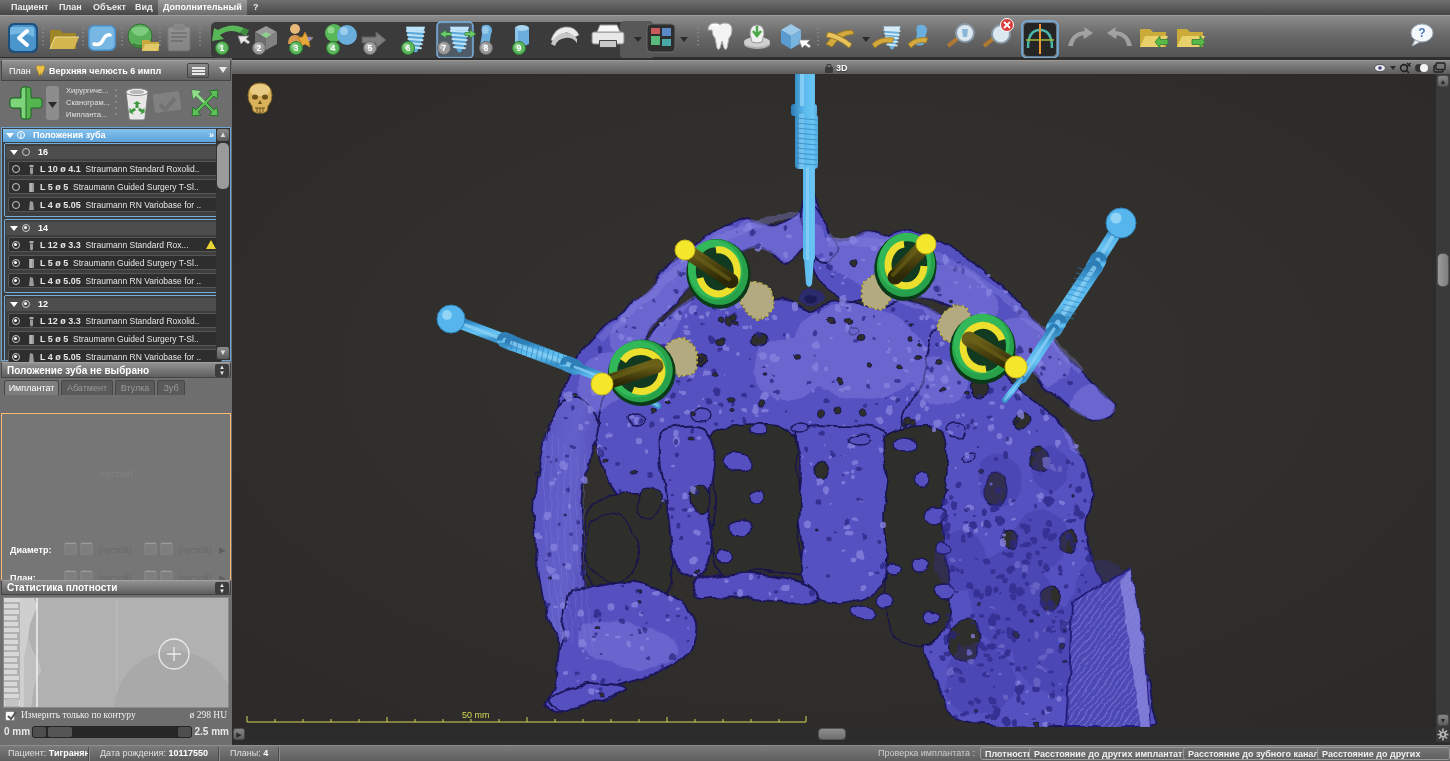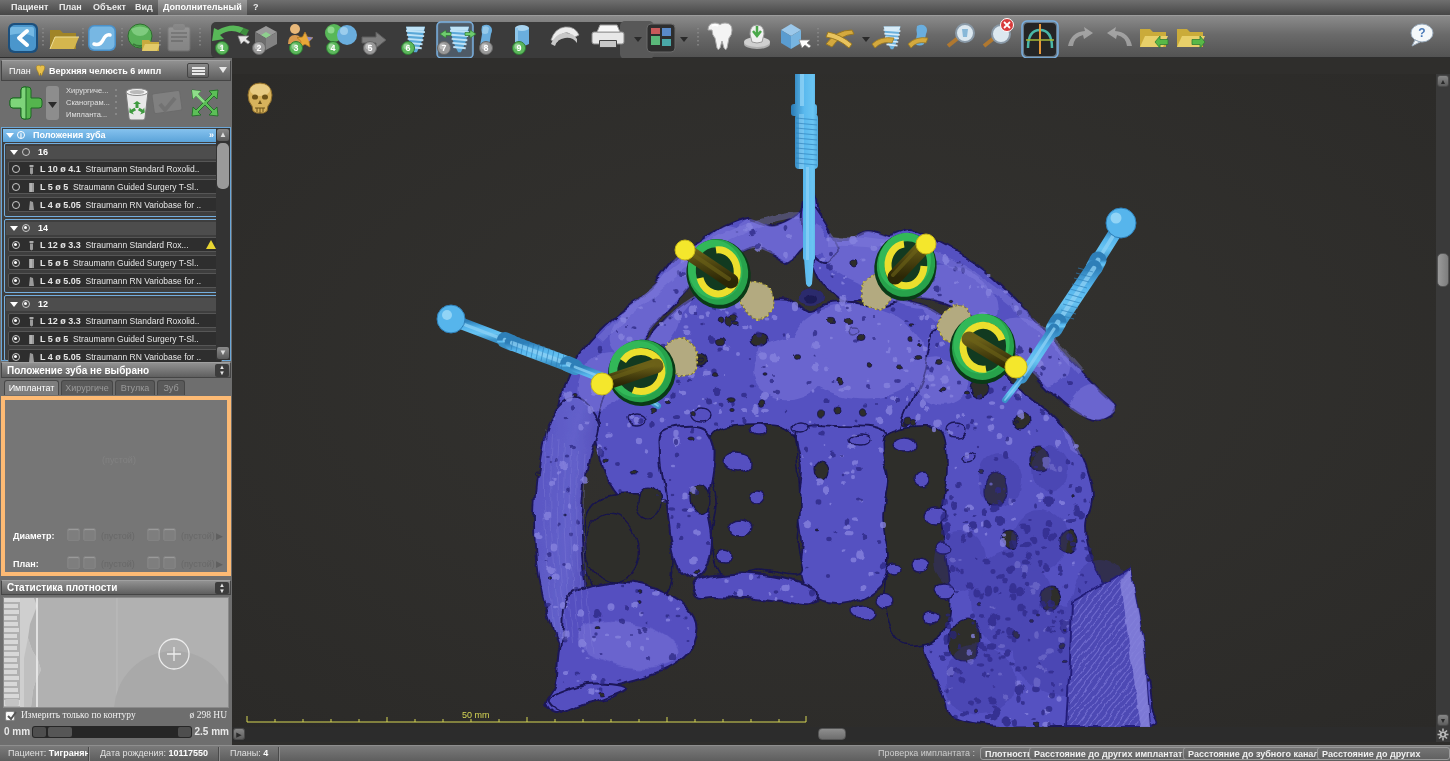--- a/index.html
+++ b/index.html
@@ -22,21 +22,21 @@
 .hdrbar { position:relative; background:linear-gradient(#919191,#5f5f5f); border:1px solid #454545; border-top-color:#a0a0a0; color:#fff; font-size:10px; font-weight:bold; }
 #planhdr { position:absolute; left:1px; top:2px; width:230px; height:21px; line-height:20px; }
 #btnrow { position:absolute; left:0; top:24px; width:232px; height:44px; }
 #tree { position:absolute; left:1px; top:69px; width:230px; height:234px; background:#3e3e3e; border:1px solid #6ba7d8; }
 #treescroll { position:absolute; right:0px; top:0px; width:14px; height:232px; background:#333; }
 #posbar { position:absolute; left:1px; top:304px; width:230px; height:16px; line-height:15px; padding-left:5px; }
 #tabs { position:absolute; left:1px; top:322px; width:230px; height:15px; }
 .tab { position:absolute; top:0; height:15px; font-size:9px; text-align:center; line-height:15px;
   border:1px solid #474747; border-bottom:none; border-radius:3px 3px 0 0; background:#5a5a5a; color:#9a9a9a; }
 .tab.on { background:#7d7d7d; color:#fff; }
-#tabbody { position:absolute; left:1px; top:338px; width:230px; height:180px; background:#767676; border:4px solid #fdba74; }
+#tabbody { position:absolute; left:1px; top:355px; width:230px; height:180px; background:#767676; border:1px solid #fdba74; }
 #densbar { position:absolute; left:1px; top:522px; width:230px; height:15px; line-height:14px; padding-left:5px; }
 #hist { position:absolute; left:3px; top:539px; width:226px; height:111px; background:#b1b1b1; border:1px solid #8a8a8a; }
 #measrow { position:absolute; left:0; top:652px; width:232px; height:14px; color:#f0f0f0; font-size:11px;font-family:Liberation Serif, serif; }
 #sliderow { position:absolute; left:0; top:668px; width:232px; height:13px; color:#e8e8e8; font-size:10px; font-weight:bold; }
 
 
 .grp { position:absolute; left:2px; width:222px; background:#3e3e3e; border:1px solid #74aede; border-radius:2px; }
 .ghdr { position:absolute; left:1px; width:218px; height:13px; background:#4d4d4d; color:#fff;
   font-size:9px; font-weight:bold; line-height:13px;text-decoration:underline; }
 .trow { position:absolute; left:3px; width:214px; height:15px; background:#2e2e2e;
@@ -458,21 +458,21 @@
         <div style="position:absolute;left:1px;top:1px;width:12px;height:12px;background:linear-gradient(#8a8a8a,#5a5a5a);border-radius:2px;color:#ddd;font-size:8px;text-align:center;line-height:12px">▲</div>
         <div style="position:absolute;left:1px;top:15px;width:12px;height:46px;background:#9a9a9a;border-radius:5px"></div>
         <div style="position:absolute;left:1px;bottom:1px;width:12px;height:12px;background:linear-gradient(#8a8a8a,#5a5a5a);border-radius:2px;color:#ddd;font-size:8px;text-align:center;line-height:12px">▼</div>
       </div>
     </div>
     <div id="posbar" class="hdrbar">Положение зуба не выбрано
       <span style="position:absolute;right:1px;top:1px;width:14px;height:13px;background:#3c3c3c;border-radius:2px;color:#e8e8e8;font-size:6px;text-align:center;line-height:6px">▲<br>▼</span>
     </div>
     <div id="tabs">
       <div class="tab on" style="left:3px; width:55px">Имплантат</div>
-      <div class="tab" style="left:60px; width:52px">Хирургиче</div>
+      <div class="tab" style="left:60px; width:52px">Абатмент</div>
       <div class="tab" style="left:114px; width:40px">Втулка</div>
       <div class="tab" style="left:156px; width:28px">Зуб</div>
     </div>
     <div id="tabbody">
       <div style="position:absolute;left:0;top:55px;width:228px;text-align:center;color:#828282;font-size:9px">(пустой)</div>
       <div style="position:absolute;left:8px;top:131px;color:#fff;font-size:9px;font-weight:bold">Диаметр:</div>
       <div class="fctl" style="left:62px;top:128px"></div>
         <div class="fctl" style="left:78px;top:128px"></div>
       <div style="position:absolute;left:96px;top:131px;color:#686868;font-size:9px">(пустой)</div>
       <div class="fctl" style="left:142px;top:128px"></div>
@@ -534,20 +534,39 @@
     <div id="sliderow">
       <span style="position:absolute;left:4px">0 mm</span>
       <span style="position:absolute;left:32px;top:0px;width:160px;height:12px;background:#262626;border-radius:3px"></span>
       <span style="position:absolute;left:33px;top:1px;width:13px;height:10px;background:#4e4e4e;border-radius:2px"></span>
       <span style="position:absolute;left:48px;top:1px;width:24px;height:10px;background:#565656;border-radius:2px"></span>
       <span style="position:absolute;left:178px;top:1px;width:13px;height:10px;background:#4e4e4e;border-radius:2px"></span>
       <span style="position:absolute;right:3px">2.5 mm</span>
     </div>
   </div>
   <div id="viewport">
+    <div id="vtitle">
+      <svg style="position:absolute;left:592px;top:3px" width="14" height="9" viewBox="0 0 14 9">
+        <rect x="1" y="3" width="8" height="6" rx="1" fill="#3a3a3a"></rect>
+        <path d="M3 3 v-0.8 a2 2 0 0 1 4 0 V3" fill="none" stroke="#3a3a3a" stroke-width="1.2"></path>
+      </svg>
+      <span style="position:absolute;left:604px;top:0;text-shadow:0 1px 1px #333">3D</span>
+      <svg style="position:absolute;right:4px;top:1px" width="72" height="12" viewBox="0 0 72 12">
+        <ellipse cx="6" cy="6" rx="5.5" ry="3.6" fill="#e8eaf2" stroke="#555" stroke-width="1"></ellipse>
+        <circle cx="6" cy="6" r="1.8" fill="#447"></circle>
+        <path d="M16 4 l6 0 l-3 4z" fill="#2a2a2a"></path>
+        <circle cx="30" cy="6" r="3.4" fill="none" stroke="#222" stroke-width="1.6"></circle>
+        <line x1="32.5" y1="8.5" x2="35" y2="11" stroke="#222" stroke-width="1.6"></line>
+        <path d="M33 1 l3.5 3.5 m0 -3.5 l-3.5 3.5" stroke="#222" stroke-width="1.3"></path>
+        <circle cx="45" cy="6" r="4" fill="#333"></circle>
+          <circle cx="50" cy="6" r="4" fill="#f4f4f4"></circle>
+        <rect x="60" y="3.5" width="9" height="6.5" rx="1" fill="none" stroke="#222" stroke-width="1.4"></rect>
+        <rect x="62" y="1" width="9" height="6.5" rx="1" fill="#777" stroke="#222" stroke-width="1.4"></rect>
+      </svg>
+    </div>
     <svg id="scene" viewBox="232 74 1204 653">
 <defs>
 <filter id="rough" x="-10%" y="-10%" width="120%" height="120%">
  <feTurbulence type="fractalNoise" baseFrequency="0.035" numOctaves="3" seed="11" result="n"></feTurbulence>
  <feDisplacementMap in="SourceGraphic" in2="n" scale="10" xChannelSelector="R" yChannelSelector="G"></feDisplacementMap>
 </filter>
 <filter id="rough2" x="-20%" y="-20%" width="140%" height="140%">
  <feTurbulence type="fractalNoise" baseFrequency="0.06" numOctaves="2" seed="4" result="n"></feTurbulence>
  <feDisplacementMap in="SourceGraphic" in2="n" scale="6" xChannelSelector="R" yChannelSelector="G"></feDisplacementMap>
 </filter>

